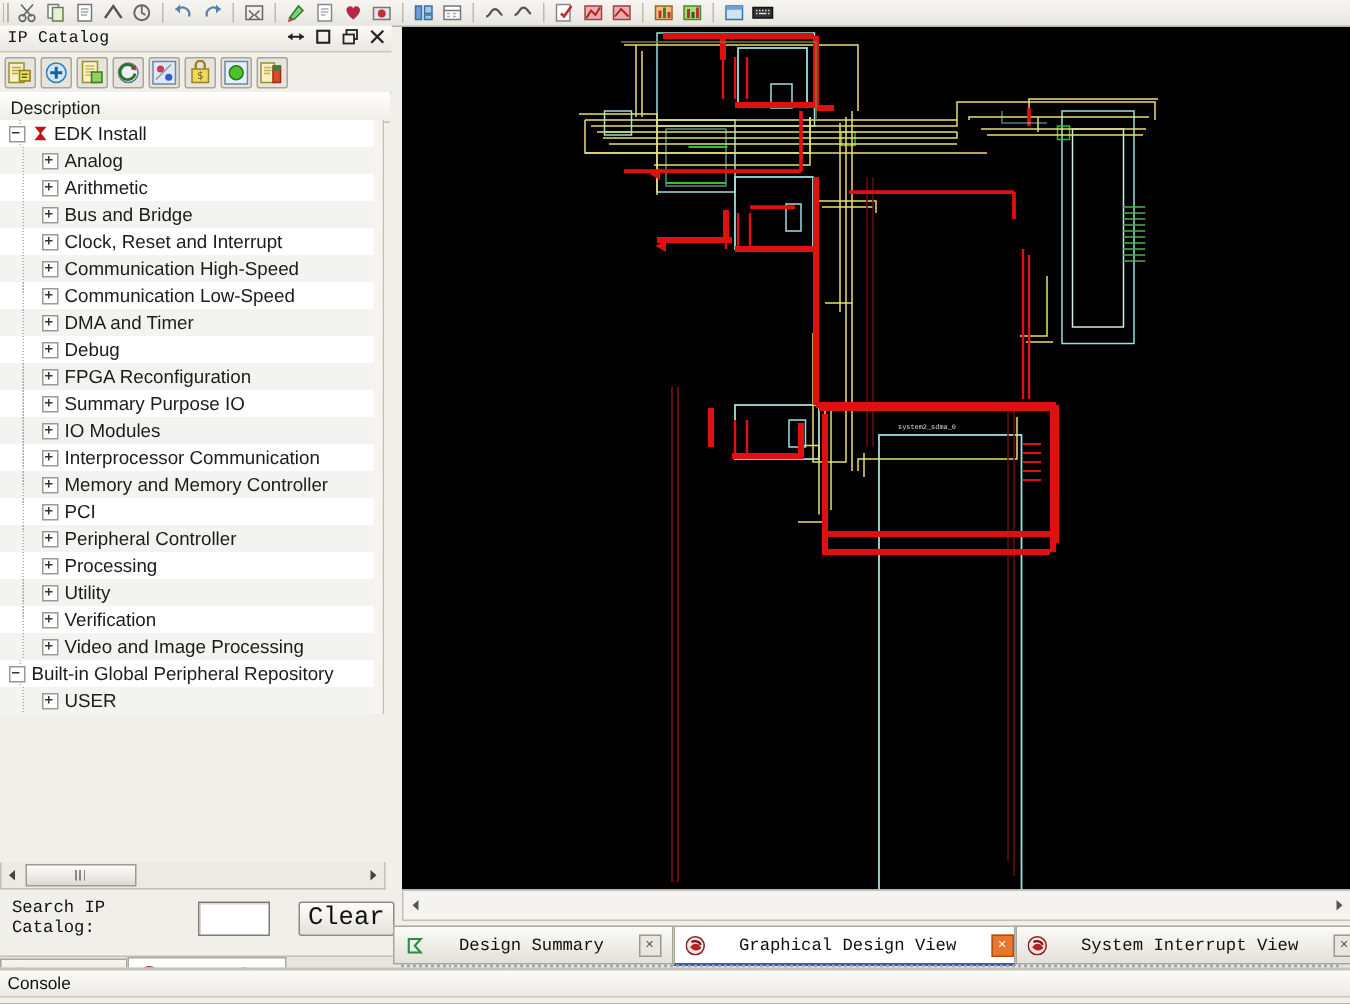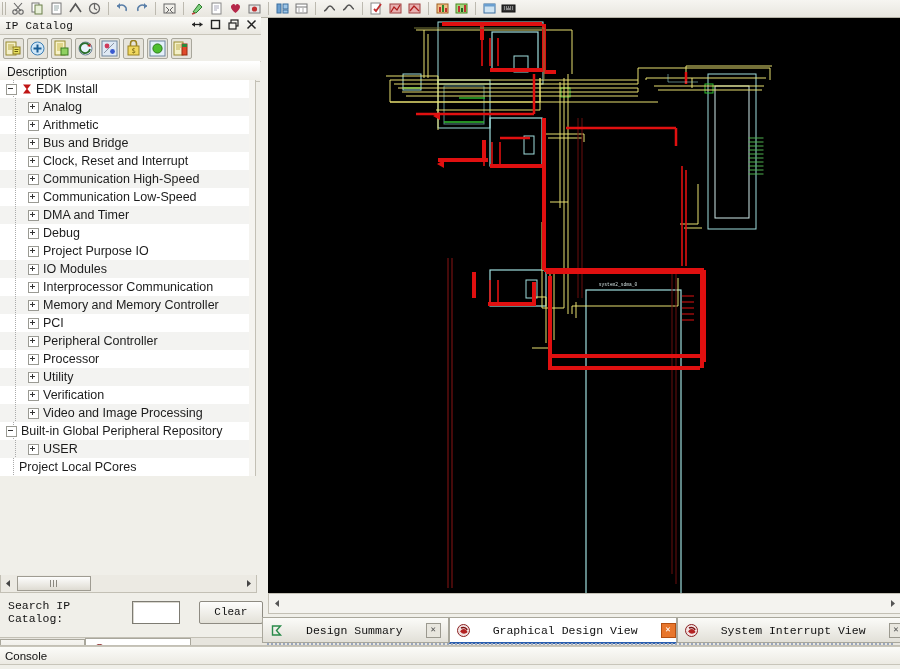--- a/index.html
+++ b/index.html
@@ -114,21 +114,21 @@
   }
   .search-label{font-family:"Liberation Mono", monospace;font-size:11.5px;color:#111;}
   .search-input{
     width:42px;height:19px;background:#fff;border:1px solid #7d7b72;
     box-shadow:inset 1px 1px 0 #d9d7cf;
   }
   .clear-btn{
     width:74px;height:21px;
     background:linear-gradient(#fdfdfc,#e3e1d8);
     border:1px solid #8e8b82;border-radius:2px;
-    font-family:"Liberation Mono", monospace;font-size:11px;
+    font-family:"Liberation Mono", monospace;font-size:17px;
     display:flex;align-items:center;justify-content:center;color:#111;
   }
 
   
   .left-tabs{
     position:absolute;left:0;top:620px;width:262px;height:24px;
     background:#e7e5de;border-top:1px solid #c3c0b5;display:flex;align-items:flex-end;
   }
   .ltab{
     height:22px;display:flex;align-items:center;gap:5px;padding:0 10px 0 7px;
@@ -498,25 +498,31 @@
             <span class="dotline l2" style="left: 15px;"></span>
             <span class="pm plus"></span>
             <span>DMA and Timer</span>
           </div>
           <div class="trow">
             <span class="ind" style="width: 28px;"></span>
             <span class="dotline l2" style="left: 15px;"></span>
             <span class="pm plus"></span>
             <span>Debug</span>
           </div>
-          <div class="trow">
-            <span class="ind" style="width: 28px;"></span>
-            <span class="dotline l2" style="left: 15px;"></span>
-            <span class="pm plus"></span>
-            <span>Project Purpose IO</span>
+          <div class="trow alt">
+            <span class="ind" style="width: 28px;"></span>
+            <span class="dotline l2" style="left: 15px;"></span>
+            <span class="pm plus"></span>
+            <span>FPGA Reconfiguration</span>
+          </div>
+          <div class="trow">
+            <span class="ind" style="width: 28px;"></span>
+            <span class="dotline l2" style="left: 15px;"></span>
+            <span class="pm plus"></span>
+            <span>Summary Purpose IO</span>
           </div>
           <div class="trow alt">
             <span class="ind" style="width: 28px;"></span>
             <span class="dotline l2" style="left: 15px;"></span>
             <span class="pm plus"></span>
             <span>IO Modules</span>
           </div>
           <div class="trow">
             <span class="ind" style="width: 28px;"></span>
             <span class="dotline l2" style="left: 15px;"></span>
@@ -538,21 +544,21 @@
           <div class="trow alt">
             <span class="ind" style="width: 28px;"></span>
             <span class="dotline l2" style="left: 15px;"></span>
             <span class="pm plus"></span>
             <span>Peripheral Controller</span>
           </div>
           <div class="trow">
             <span class="ind" style="width: 28px;"></span>
             <span class="dotline l2" style="left: 15px;"></span>
             <span class="pm plus"></span>
-            <span>Processor</span>
+            <span>Processing</span>
           </div>
           <div class="trow alt">
             <span class="ind" style="width: 28px;"></span>
             <span class="dotline l2" style="left: 15px;"></span>
             <span class="pm plus"></span>
             <span>Utility</span>
           </div>
           <div class="trow">
             <span class="ind" style="width: 28px;"></span>
             <span class="dotline l2" style="left: 15px;"></span>

